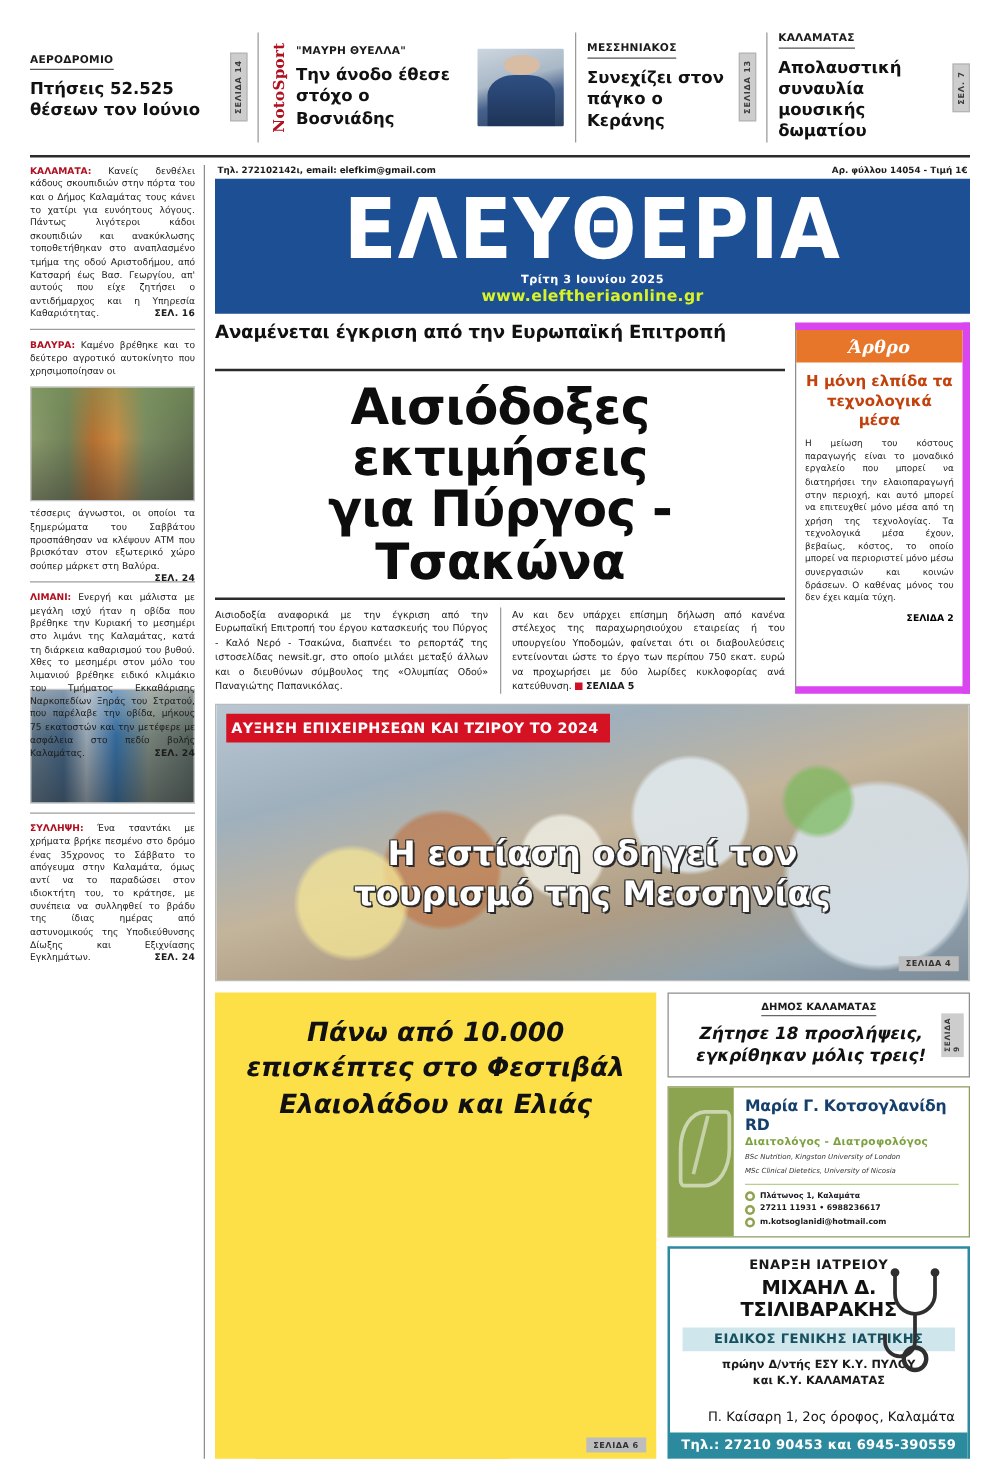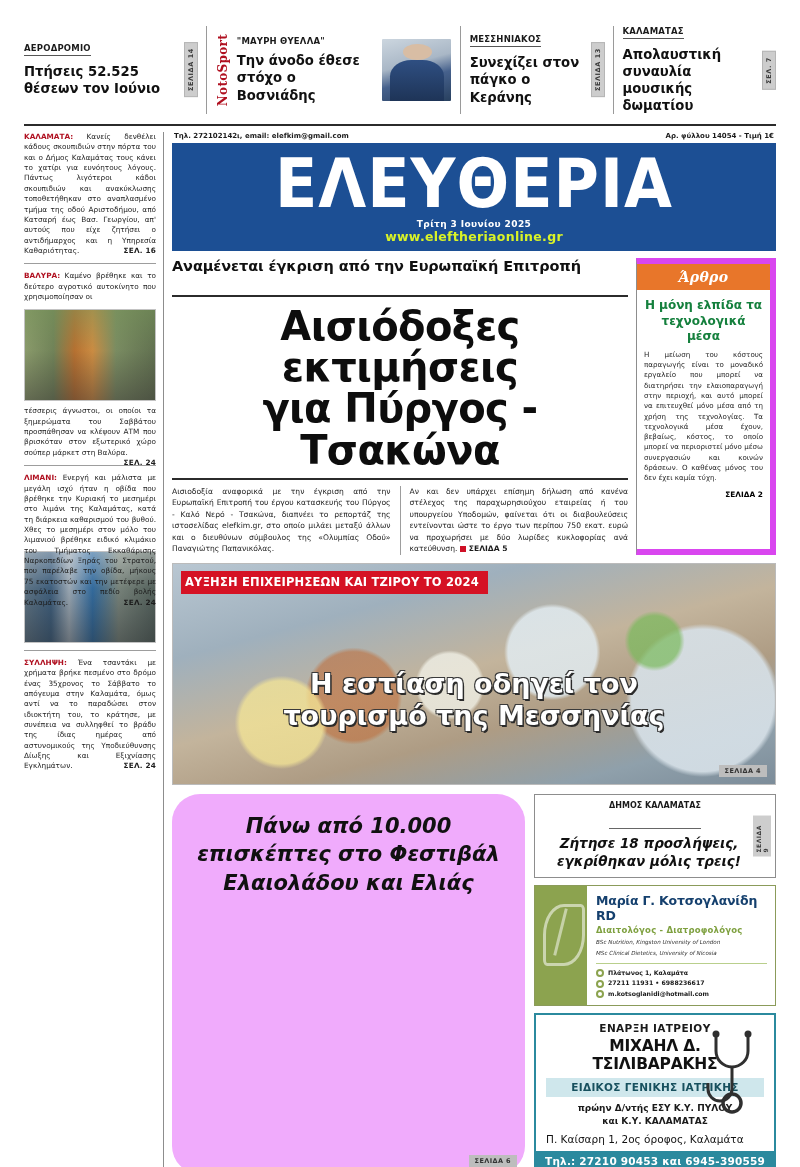--- a/index.html
+++ b/index.html
@@ -87,21 +87,21 @@
   .lead-cols > div { flex: 1 1 0; }
   .lead-cols > div:first-child { border-right: 1px solid #9d9d9d; padding-right: 9px; }
   .sq { display:inline-block; width:6px; height:6px; background:#cf1026; margin-right:3px; vertical-align:-1px; }
   .pgref { font-weight: bold; }
 
   
   .artbox { width: 140px; flex: 0 0 140px; border: 6px solid #d946ef; border-left: 1px solid #8d8d8d; padding: 0; position: relative; }
   .artbox-hdr { background: #e8762a; text-align: center; padding: 3px 0 4px 0; }
   .artbox-hdr span { font-family: "DejaVu Serif","Liberation Serif",serif; font-style: italic; font-weight: bold;
                      font-size: 14px; color: #ffffff; letter-spacing: .3px; }
-  .artbox-title { font-size: 12px; font-weight: bold; text-align: center; line-height: 1.3; padding: 8px 7px 5px 7px; color: #15803d; }
+  .artbox-title { font-size: 12px; font-weight: bold; text-align: center; line-height: 1.3; padding: 8px 7px 5px 7px; color: #c2410c; }
   .artbox-body { font-size: 7.1px; line-height: 1.45; text-align: justify; padding: 0 7px 4px 7px; color: #1c1c1c; }
   .artbox-pg { font-size: 7.4px; font-weight: bold; text-align: right; padding: 3px 7px 5px 7px; }
 
   
   .hero { margin-top: 8px; height: 222px; position: relative; overflow: hidden; border: 1px solid #bbb; }
   .hero-bg { position: absolute; inset: 0;
     background:
       radial-gradient(circle at 18% 72%, rgba(245,230,150,.75) 0 8%, transparent 9%),
       radial-gradient(circle at 30% 60%, rgba(190,110,60,.6) 0 10%, transparent 11%),
       radial-gradient(circle at 46% 55%, rgba(240,240,230,.8) 0 9%, transparent 10%),
@@ -112,30 +112,30 @@
   .hero-tag { position: absolute; left: 8px; top: 7px; background: #d51224; color: #fff;
               font-size: 11.5px; font-weight: bold; letter-spacing: .2px; padding: 4px 9px 5px 4px; }
   .hero-head { position: absolute; left: 0; right: 0; top: 104px; text-align: center;
                font-size: 27px; font-weight: bold; color: #ffffff; line-height: 1.18;
                text-shadow: 1.5px 1.5px 0 #2b2b2b, -1px -1px 0 #3a3a3a, 1px -1px 0 #3a3a3a, -1px 1px 0 #3a3a3a; }
   .hero-pg { position: absolute; right: 8px; bottom: 7px; background: #bdbdbd; color: #333;
              font-size: 6.5px; font-weight: bold; padding: 2px 6px; letter-spacing: .4px; }
 
   
   .lowrow { display: flex; gap: 9px; margin-top: 9px; }
-  .festival { flex: 1 1 auto; background: #f0abfc; position: relative; padding: 18px 14px 20px 14px; border-radius: 28px; }
+  .festival { flex: 1 1 auto; background: #fde047; position: relative; padding: 18px 14px 20px 14px; }
   .festival p { font-family: "DejaVu Sans","Liberation Sans",sans-serif; font-style: italic; font-weight: bold;
                 font-size: 21px; line-height: 1.35; text-align: center; color: #111; }
   .festival .pgchip { position: absolute; right: 8px; bottom: 7px; background: #bdbdbd; color: #333;
                       font-size: 6.5px; font-weight: bold; padding: 2px 6px; letter-spacing: .4px; }
   .rightcol { width: 242px; flex: 0 0 242px; display: flex; flex-direction: column; gap: 7px; }
 
   .dimosbox { border: 1px solid #8d8d8d; padding: 6px 8px 7px 8px; position: relative; }
   .dimosbox .kicker { font-size: 8px; font-weight: bold; text-align: center; color: #1a1a1a;
-                      border-bottom: 1px solid #666; padding-bottom: 18px; margin: 0 auto 6px auto; width: max-content; }
+                      border-bottom: 1px solid #666; padding-bottom: 2px; margin: 0 auto 6px auto; width: max-content; }
   .dimosbox .dtext { font-style: italic; font-weight: bold; font-size: 13.5px; line-height: 1.3; text-align: center; color: #111; padding-right: 12px; }
   .dimosbox .vtab { position: absolute; right: 4px; top: 50%; transform: translateY(-50%) rotate(180deg);
                     writing-mode: vertical-rl; background: #cdcdcd; color: #3a3a3a; font-size: 6px;
                     font-weight: bold; padding: 4px 2px; letter-spacing: .5px; }
 
   
   .dietad { border: 1px solid #8b9b5a; display: flex; min-height: 98px; background: #ffffff; }
   .dietad .leaf { width: 52px; flex: 0 0 52px; background: #8ca34f; position: relative; overflow: hidden; }
   .dietad .leaf::before { content: ""; position: absolute; left: 8px; top: 18px; width: 36px; height: 56px;
     border: 3px solid rgba(255,255,255,.55); border-radius: 50% 10% 50% 10%; }
@@ -151,21 +151,21 @@
                  display: inline-block; position: relative; }
   .dietad .dot::after { content: ""; position: absolute; inset: 2px; background: #fff; border-radius: 50%; }
 
   
   .docad { border: 2px solid #2b8a9e; background: #ffffff; position: relative; padding: 7px 10px 0 10px; min-height: 128px; }
   .docad .dstart { font-size: 10.5px; font-weight: bold; text-align: center; color: #1a1a1a; letter-spacing: .4px; }
   .docad .dname2 { font-size: 15.5px; font-weight: bold; text-align: center; color: #111; letter-spacing: -.2px; margin-top: 3px; }
   .docad .dband { background: #cfe7ec; color: #17505e; font-size: 10.5px; font-weight: bold; text-align: center;
                   padding: 3px 0 4px 0; margin: 5px 0 5px 0; letter-spacing: .3px; }
   .docad .dprev { font-size: 9px; font-weight: bold; text-align: center; color: #1a1a1a; line-height: 1.45; }
-  .docad .daddr { font-size: 10.5px; text-align: left; color: #111; margin-top: 4px; }
+  .docad .daddr { font-size: 10.5px; text-align: right; color: #111; margin-top: 15px; }
   .docad .dphone { background: #2b8a9e; color: #fff; font-size: 10.5px; font-weight: bold; text-align: center;
                    padding: 4px 0 5px 0; margin: 6px -10px 0 -10px; letter-spacing: .2px; }
   .docad .stetho { position: absolute; right: 12px; top: 14px; width: 56px; height: 96px; }
 
   
   .nightad { margin-top: 9px; height: 212px; display: flex; position: relative; overflow: hidden; border: 1px solid #222; }
   .night-left { flex: 0 0 300px; background: #0a0a0a; position: relative; }
   .night-right { flex: 1 1 auto; position: relative; overflow: hidden;
     background: linear-gradient(110deg,#f0a32b 0%,#ef9f26 40%,#e8922a 70%,#d9852b 100%); }
   .night-right::after {
@@ -265,21 +265,21 @@
       <div class="leadwrap">
 
         <div class="lead">
           <div class="lead-kicker">Αναμένεται έγκριση από την Ευρωπαϊκή Επιτροπή</div>
           <div class="lead-head">
             <div>Αισιόδοξες εκτιμήσεις</div>
             <div>για Πύργος - Τσακώνα</div>
           </div>
           <div class="lead-rule"></div>
           <div class="lead-cols">
-            <div>Αισιοδοξία αναφορικά με την έγκριση από την Ευρωπαϊκή Επιτροπή του έργου κατασκευής του Πύργος - Καλό Νερό - Τσακώνα, διαπνέει το ρεπορτάζ της ιστοσελίδας elefkim.gr, στο οποίο μιλάει μεταξύ άλλων και ο διευθύνων σύμβουλος της «Ολυμπίας Οδού» Παναγιώτης Παπανικόλας.</div>
+            <div>Αισιοδοξία αναφορικά με την έγκριση από την Ευρωπαϊκή Επιτροπή του έργου κατασκευής του Πύργος - Καλό Νερό - Τσακώνα, διαπνέει το ρεπορτάζ της ιστοσελίδας newsit.gr, στο οποίο μιλάει μεταξύ άλλων και ο διευθύνων σύμβουλος της «Ολυμπίας Οδού» Παναγιώτης Παπανικόλας.</div>
             <div>
               <span>Αν και δεν υπάρχει επίσημη δήλωση από κανένα στέλεχος της παραχωρησιούχου εταιρείας ή του υπουργείου Υποδομών, φαίνεται ότι οι διαβουλεύσεις εντείνονται ώστε το έργο των περίπου 750 εκατ. ευρώ να προχωρήσει με δύο λωρίδες κυκλοφορίας ανά κατεύθυνση.</span>
               <span class="sq"></span><span class="pgref">ΣΕΛΙΔΑ 5</span>
             </div>
           </div>
         </div>
 
         <div class="artbox">
           <div class="artbox-hdr">
             <span>Άρθρο</span>

